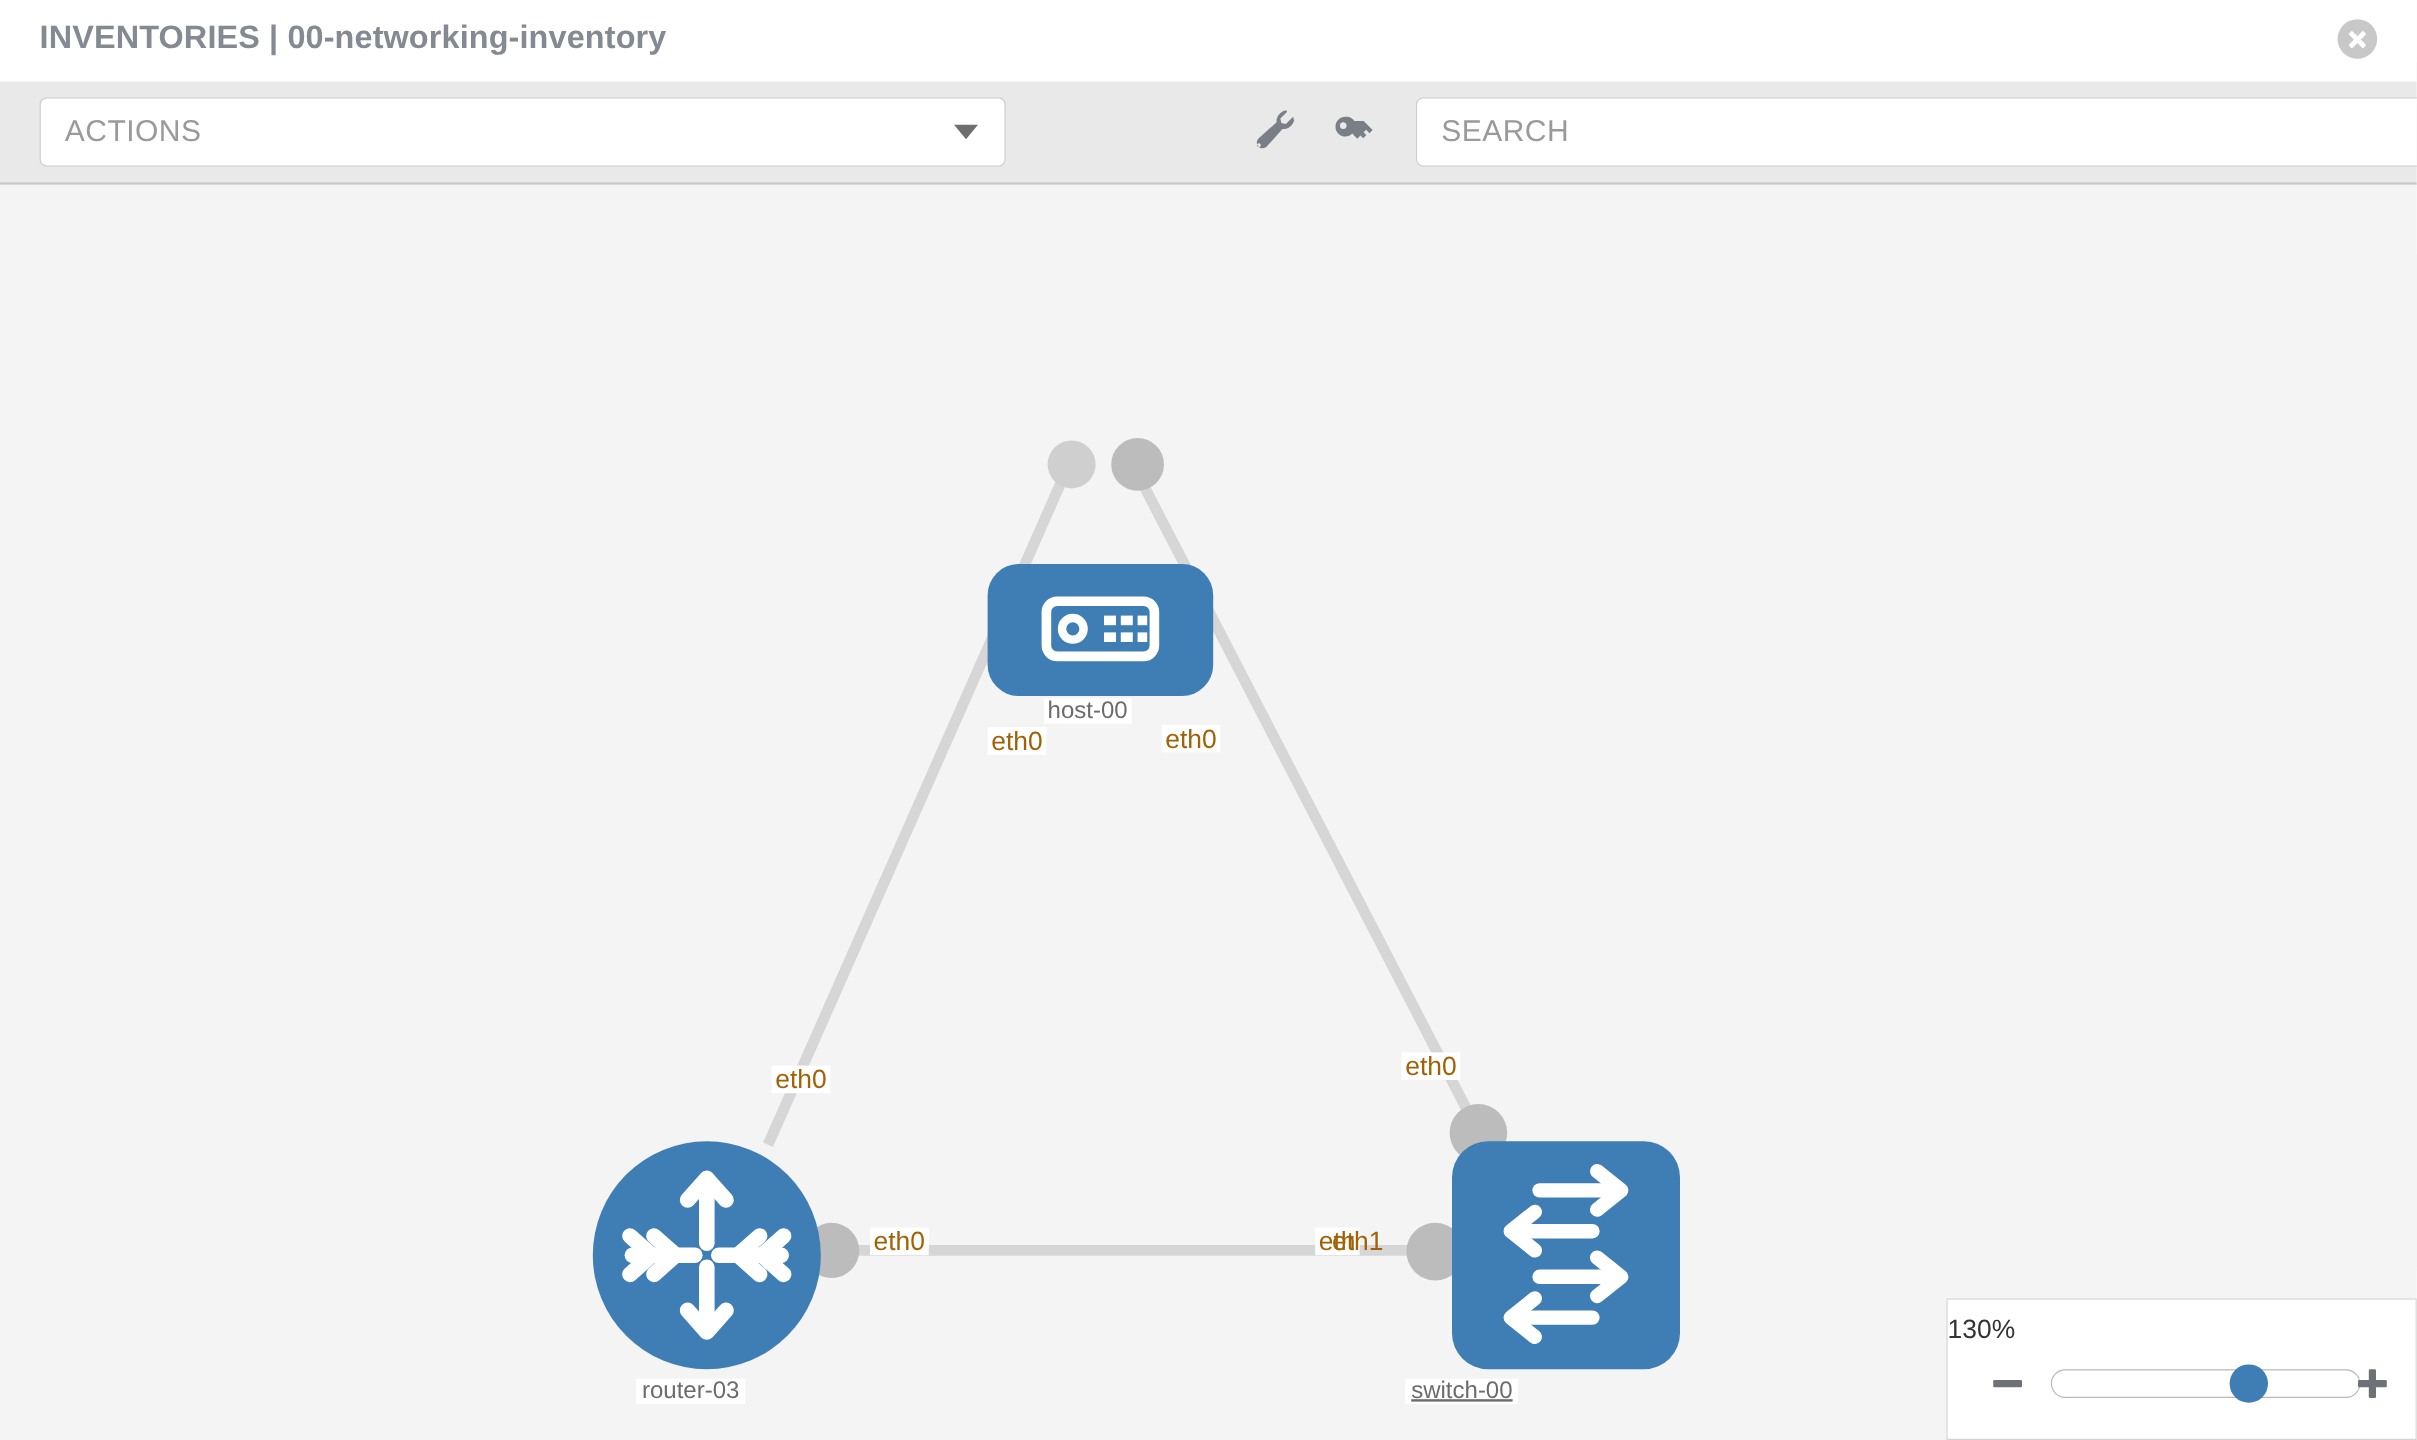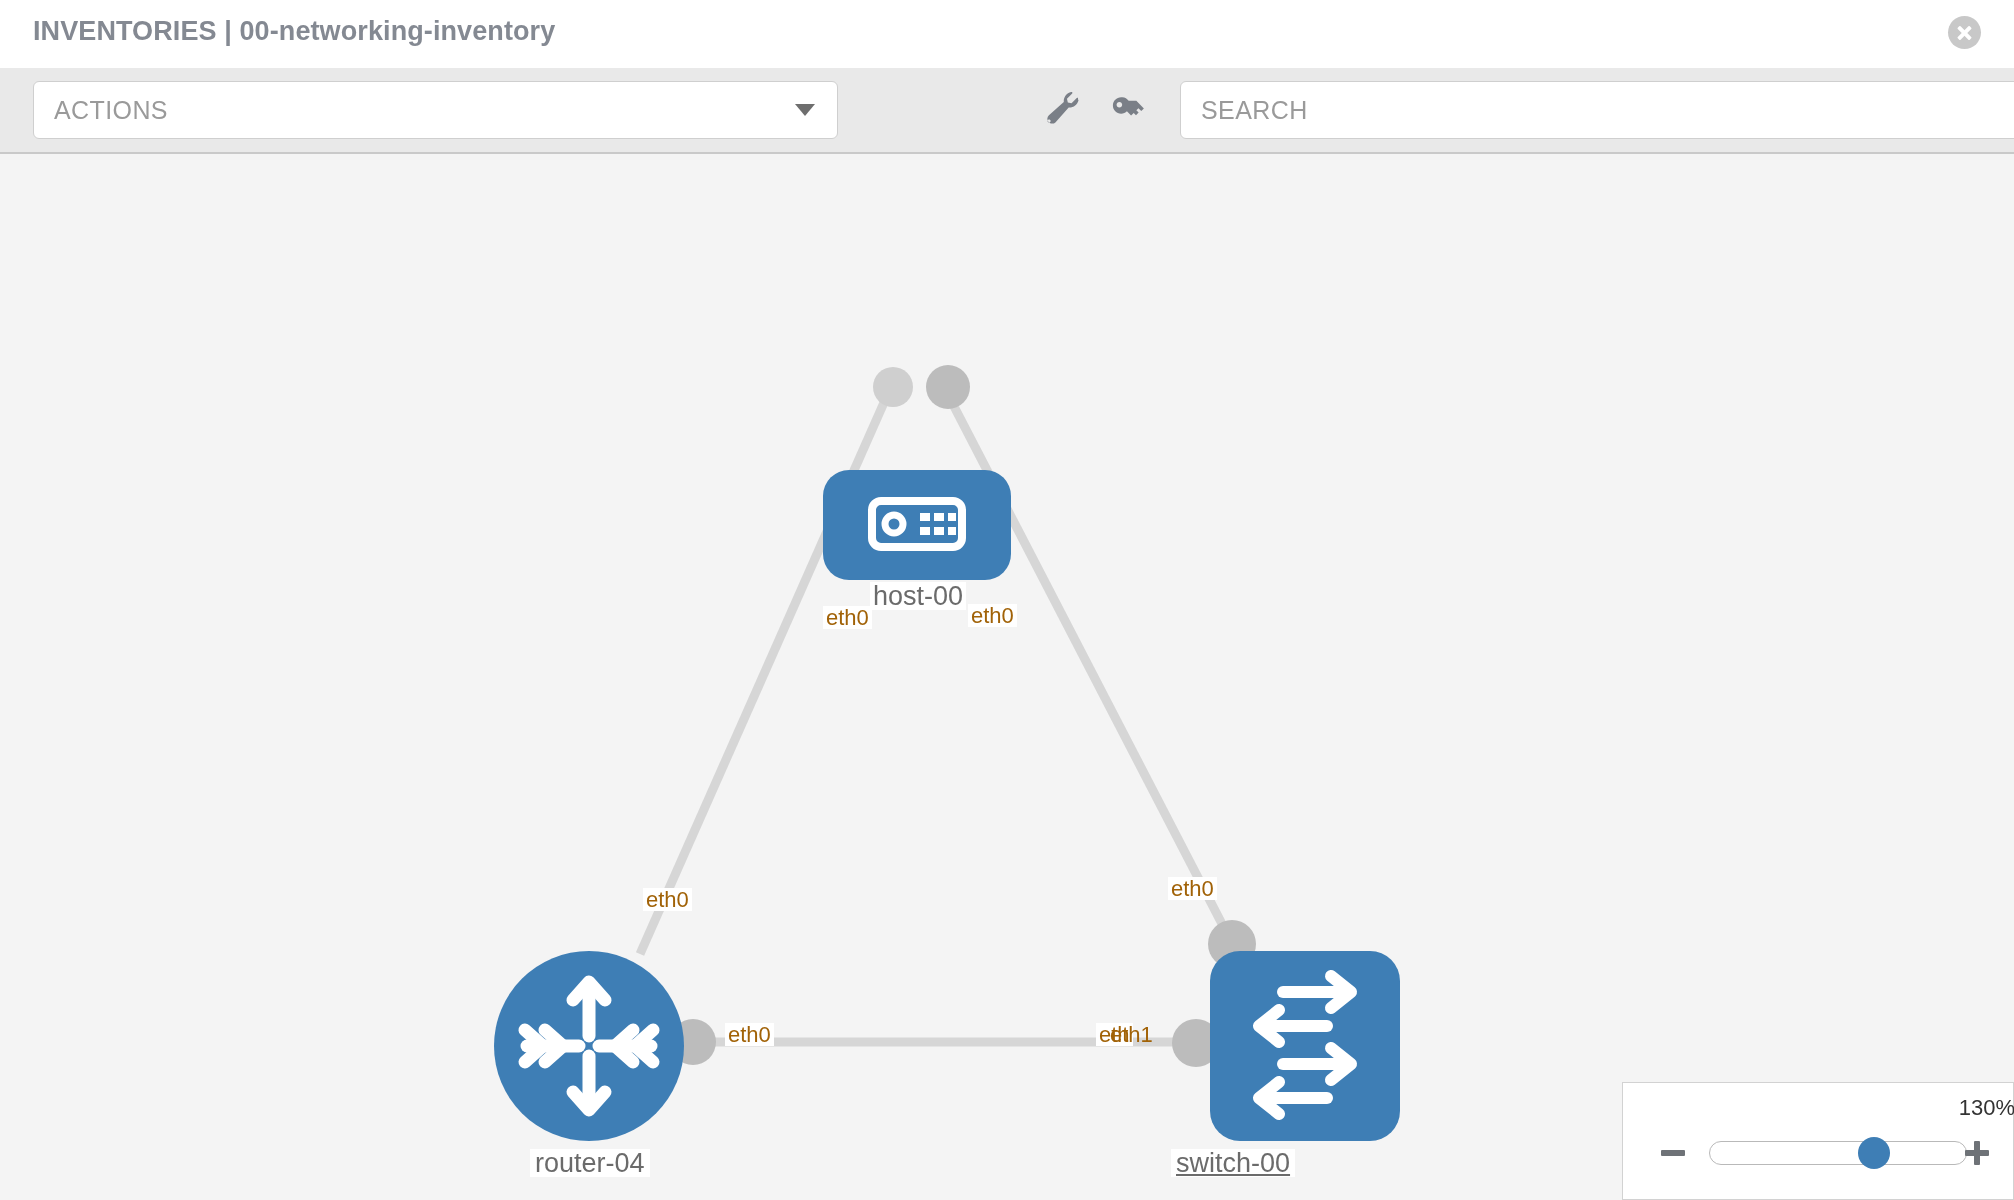--- a/index.html
+++ b/index.html
@@ -145,21 +145,21 @@
 
   
   .node-label {
     position: absolute;
     background: #ffffff;
     color: #6b6b6b;
     white-space: nowrap;
     line-height: 1.05;
   }
   .host-name {
-    font-size: 27px;
+    font-size: 20px;
   }
   .iface-label {
     font-size: 22px;
     color: #a16207;
   }
 
   
   .zoom-panel {
     position: absolute;
     left: 1622px;
@@ -168,21 +168,21 @@
     height: 118px;
     background: #ffffff;
     border: 1px solid #d2d2d2;
     box-sizing: border-box;
   }
   .zoom-value {
     position: absolute;
     top: 12px;
     left: 0;
     width: 392px;
-    text-align: right;
+    text-align: left;
     font-size: 22px;
     color: #333333;
   }
   .zoom-minus, .zoom-plus {
     position: absolute;
     top: 56px;
     width: 28px;
     height: 28px;
     cursor: pointer;
   }
@@ -328,21 +328,21 @@
           <line x1="-22" y1="18" x2="42" y2="18"></line>
           <polyline points="26,2 46,18 26,34"></polyline>
           <line x1="-42" y1="52" x2="22" y2="52"></line>
           <polyline points="-26,36 -46,52 -26,68"></polyline>
         </g>
       </g>
     </svg>
 
     <div class="node-label host-name" style="left:870px; top:428px; padding:0 3px;">host-00</div>
 
-    <div class="node-label host-name" style="left:530px; top:995px; padding:0 5px;">router-04</div>
+    <div class="node-label host-name" style="left:530px; top:995px; padding:0 5px;">router-03</div>
 
     <div class="node-label host-name" style="left:1171px; top:995px; padding:0 5px;text-decoration:underline;">switch-00</div>
 
     <div class="node-label iface-label" style="left:823px; top:452px; padding:0 3px;">eth0</div>
 
     <div class="node-label iface-label" style="left:968px; top:450px; padding:0 3px;">eth0</div>
 
     <div class="node-label iface-label" style="left:643px; top:734px; padding:0 3px;">eth0</div>
 
     <div class="node-label iface-label" style="left:1168px; top:723px; padding:0 3px;">eth0</div>

